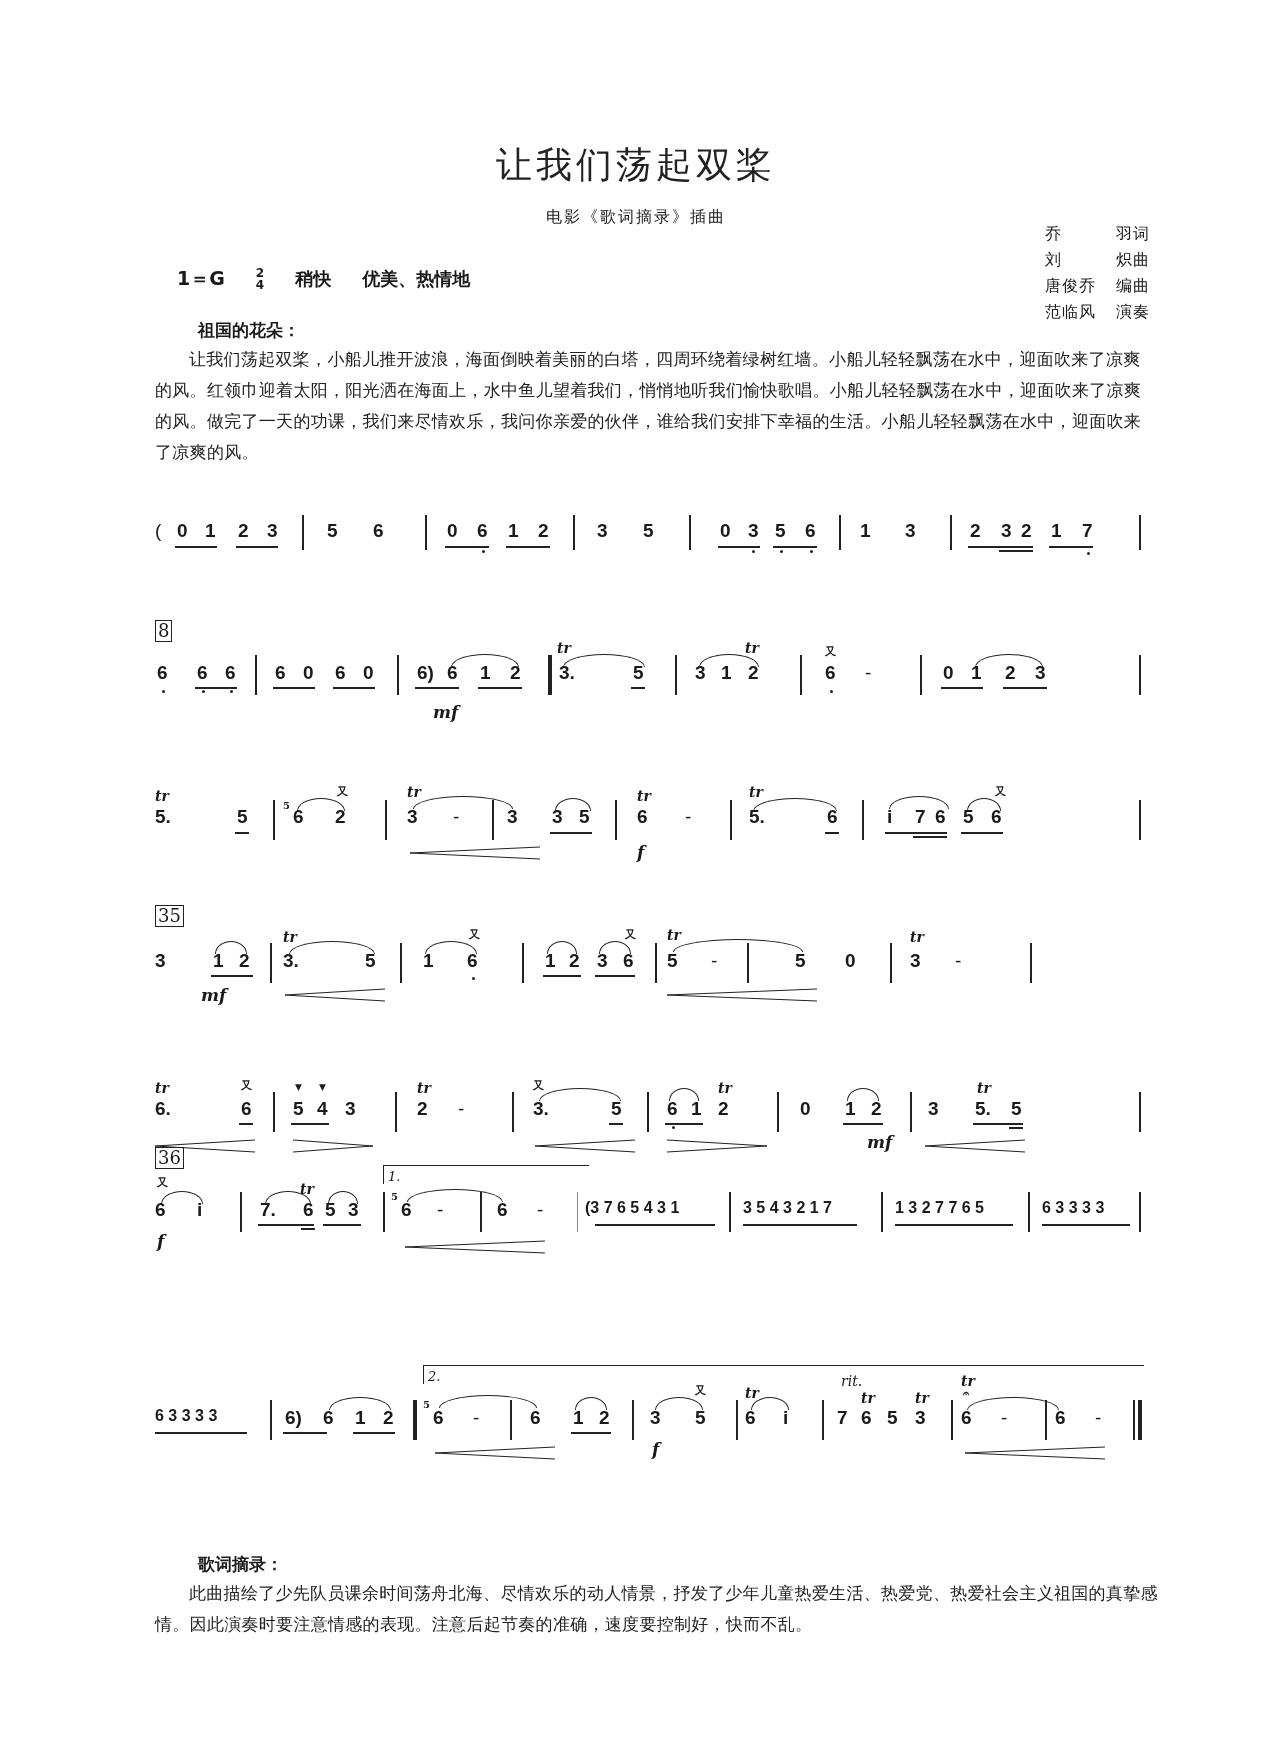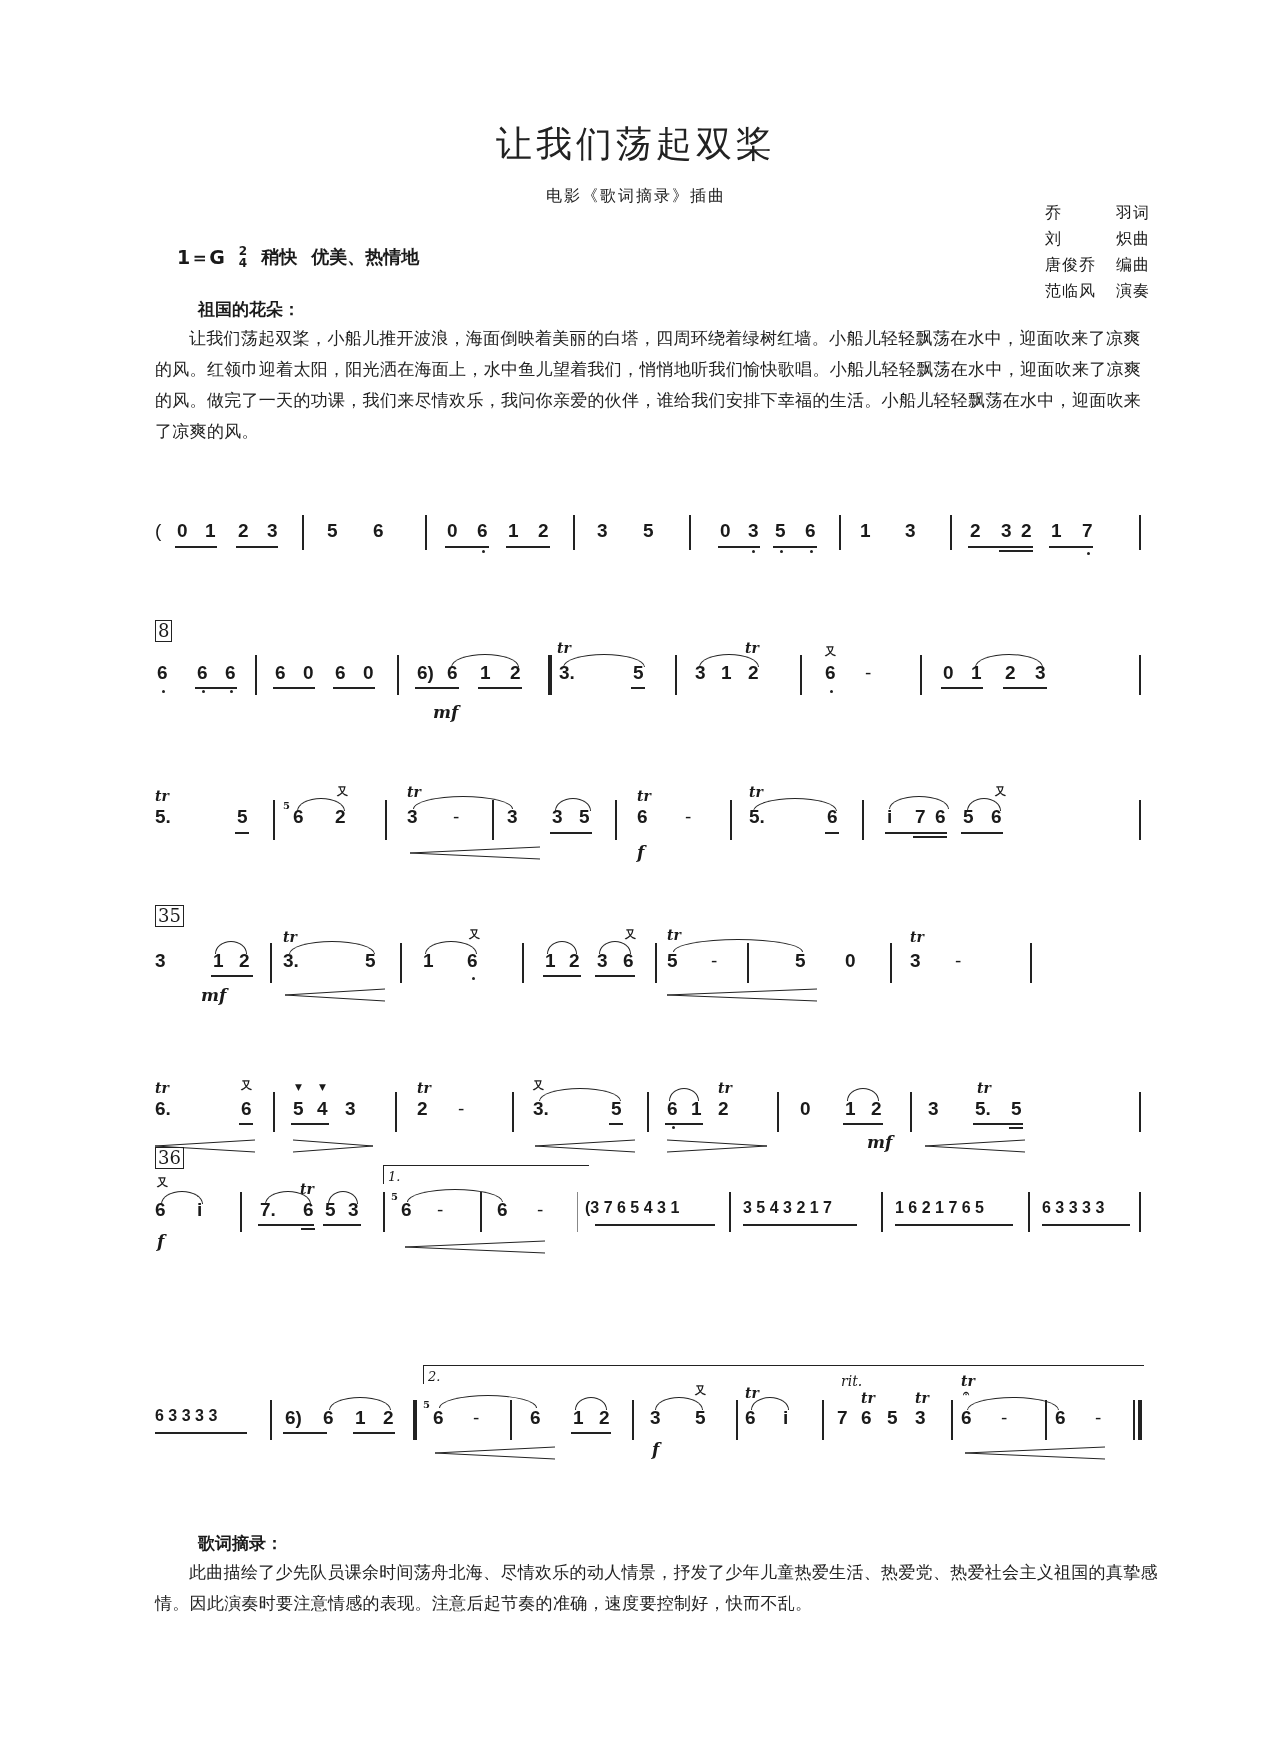--- a/index.html
+++ b/index.html
@@ -1,25 +1,25 @@
 <!DOCTYPE html>
 <html><head>
 <meta charset="utf-8">
 <style>
   html, body { margin:0; padding:0; background:#ffffff; }
   body { width:1272px; height:1745px; position:relative; overflow:hidden;
          font-family:"DejaVu Sans", sans-serif; color:#1a1a1a; }
-  .abs { position:absolute; }
+  .abs { position:absolute;margin-top:21px; }
   .title { left:0; width:1272px; top:120px; text-align:center; font-family:"DejaVu Serif", serif;
            font-size:36px; letter-spacing:4px; color:#222; }
   .subtitle { left:0; width:1272px; top:186px; text-align:center; font-family:"DejaVu Serif", serif;
               font-size:16px; letter-spacing:2px; color:#222; }
   .credits { left:1045px; top:200px; font-family:"DejaVu Serif", serif; font-size:16px; line-height:26px; }
   .credits div { display:flex; justify-content:space-between; width:105px; letter-spacing:1px; }
-  .key { left:177px; top:245px; font-size:19px; font-weight:bold; display:flex; gap:14px; }
+  .key { left:177px; top:245px; font-size:19px; font-weight:bold; display:flex; align-items:center; gap:31px; }
   .key .frac { display:inline-flex; flex-direction:column; font-size:12px; line-height:12px; text-align:center; }
   .key .tempo { font-weight:bold; font-size:18px; }
   .section-head { font-weight:bold; font-size:17px; }
   .para { font-family:"DejaVu Serif", serif; font-size:17px; line-height:31px; color:#222; letter-spacing:0.3px; }
   .lyrics-head { left:198px; top:298px; }
   .lyrics { left:155px; top:323px; width:990px; text-indent:2em; }
   .tips-head { left:198px; top:1532px; }
   .tips { left:155px; top:1557px; width:1010px; text-indent:2em; }
 
   .line { position:absolute; left:155px; width:990px; height:120px; }
@@ -377,21 +377,21 @@
         <line x1="0" y1="7" x2="140" y2="1" stroke="#222" stroke-width="1"></line>
         <line x1="0" y1="7" x2="140" y2="13" stroke="#222" stroke-width="1"></line>
       </svg></span>
   <span class="bar" style="left:422px;top:45px;height:40px;background:#888;width:1px"></span>
   <span class="note" style="left:430px;top:52px;font-size:16px">(3 7 6 5 4 3 1</span>
   <span class="ul" style="left:440px;top:77px;width:120px"></span>
   <span class="bar" style="left:574px;top:45px;height:40px"></span>
   <span class="note" style="left:588px;top:52px;font-size:16px">3 5 4 3 2 1 7</span>
   <span class="ul" style="left:588px;top:77px;width:114px"></span>
   <span class="bar" style="left:726px;top:45px;height:40px"></span>
-  <span class="note" style="left:740px;top:52px;font-size:16px">1 6 2 1 7 6 5</span>
+  <span class="note" style="left:740px;top:52px;font-size:16px">1 3 2 7 7 6 5</span>
   <span class="ul" style="left:740px;top:77px;width:118px"></span>
   <span class="bar" style="left:873px;top:45px;height:40px"></span>
   <span class="note" style="left:887px;top:52px;font-size:16px">6 3 3 3 3</span>
   <span class="ul" style="left:887px;top:77px;width:88px"></span>
   <span class="bar" style="left:984px;top:45px;height:40px"></span>
 </div>
 
 <div class="line" style="top:1345px">
   <span class="note" style="left:0;top:62px;font-size:16px">6 3 3 3 3</span>
   <span class="ul" style="left:0;top:87px;width:92px"></span>

